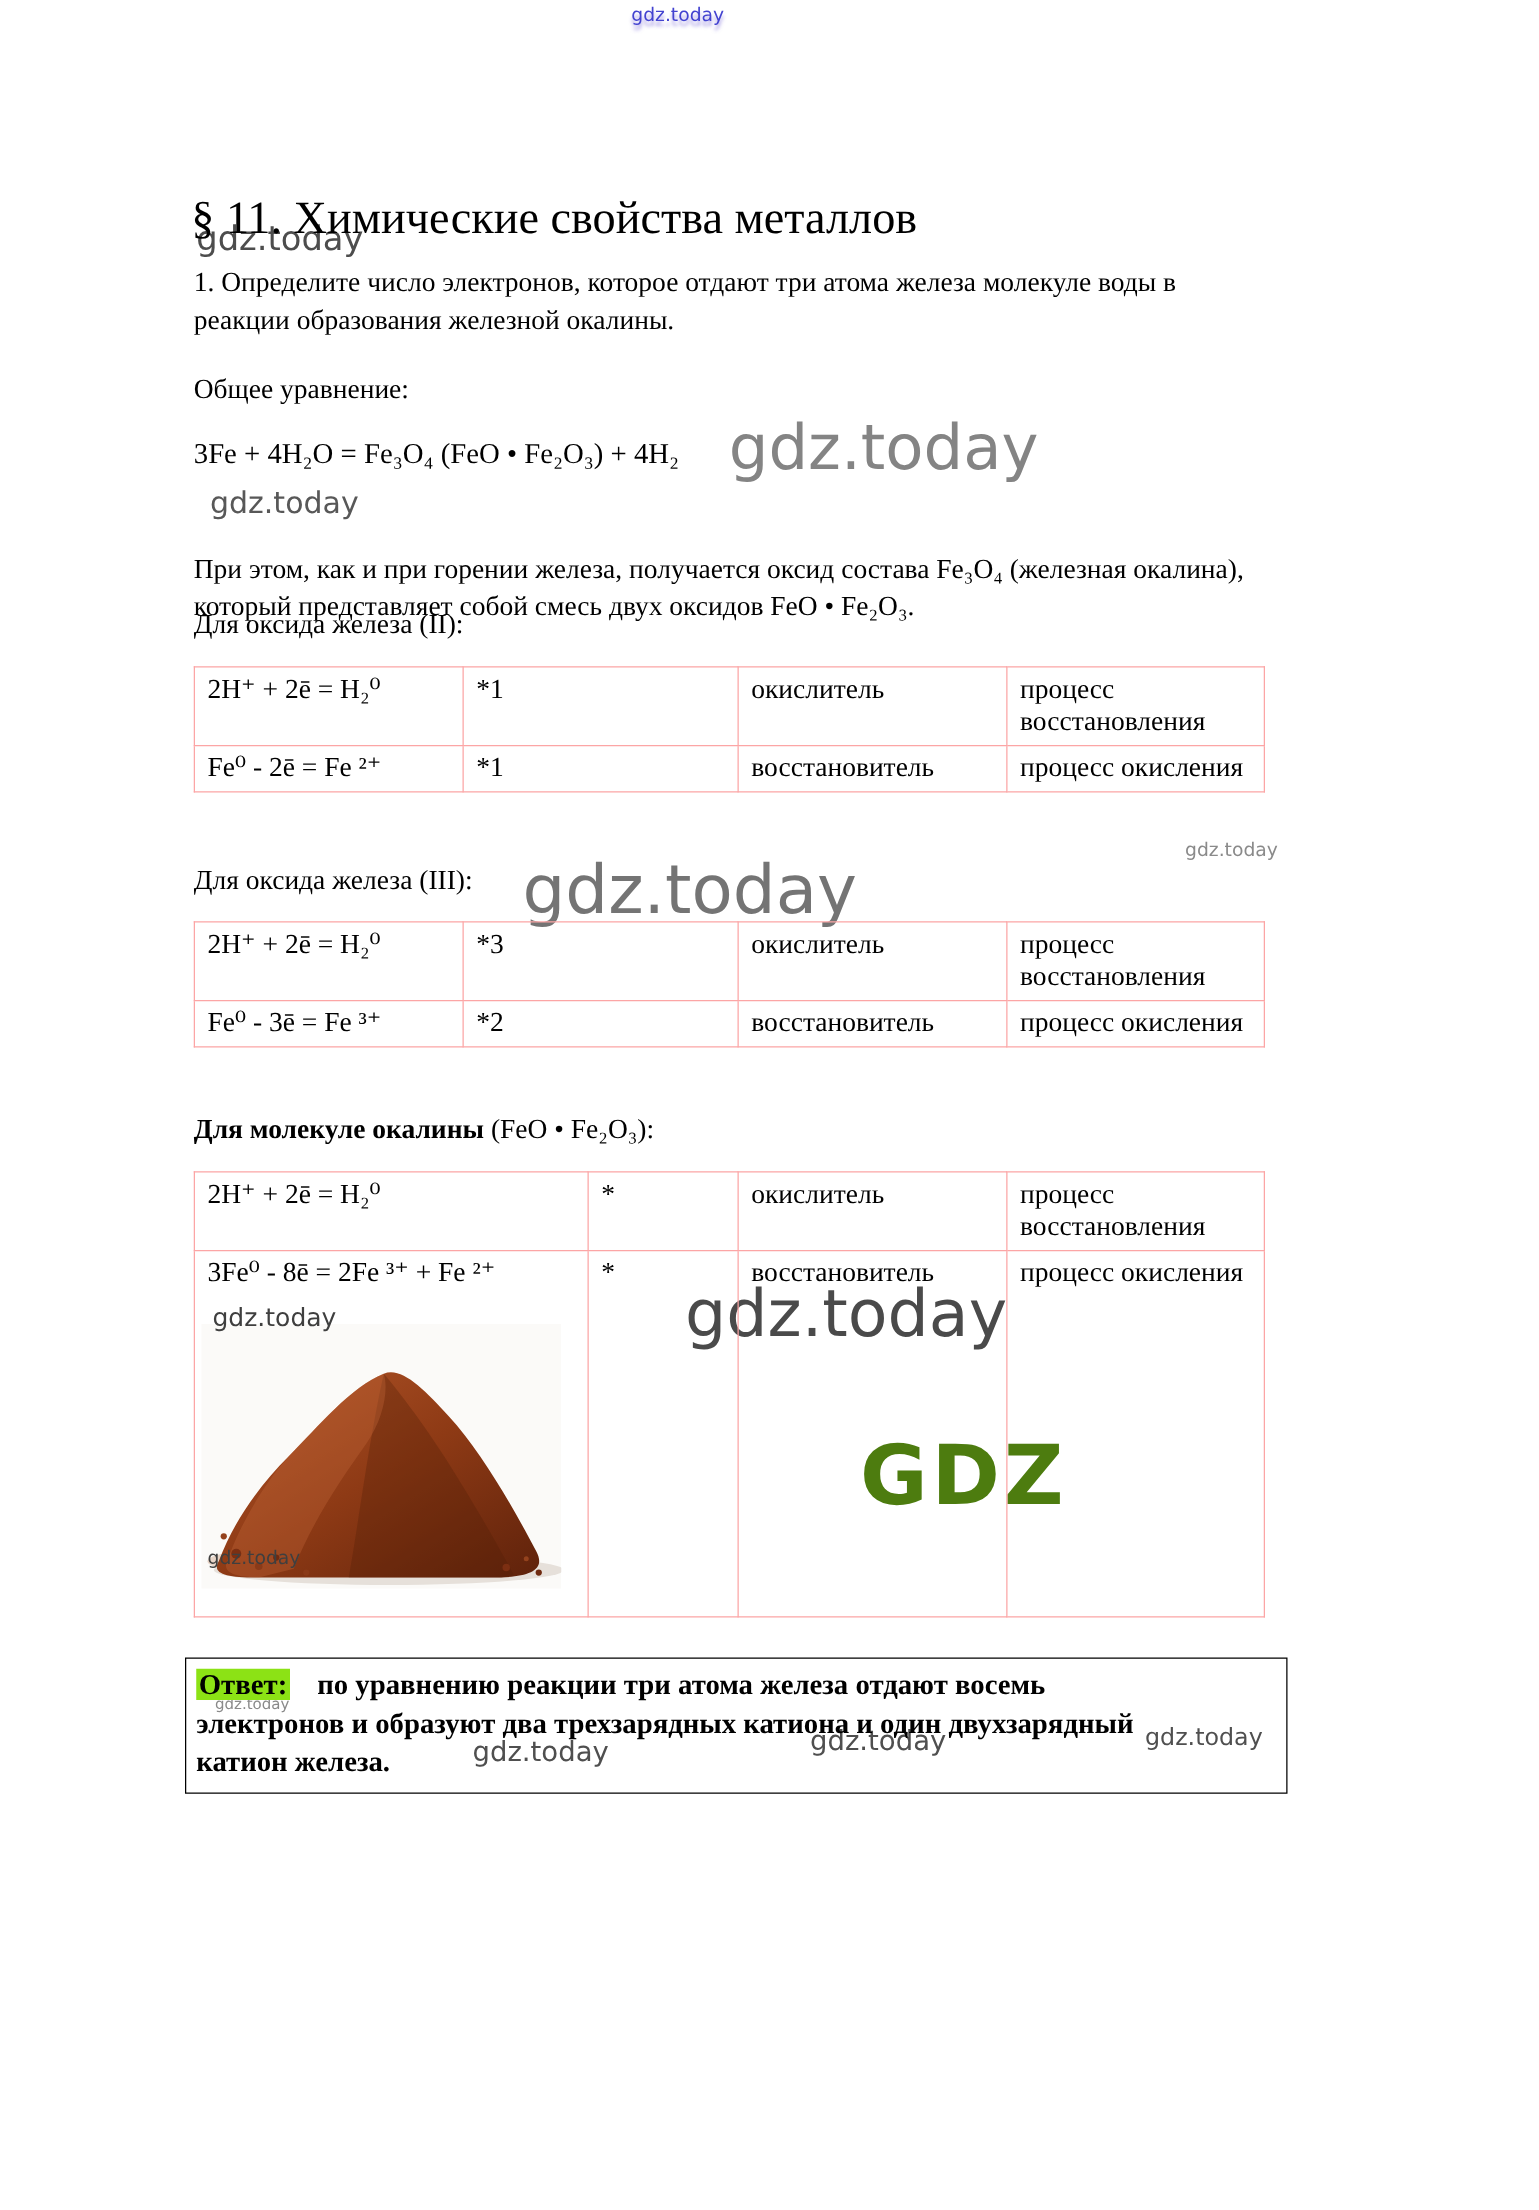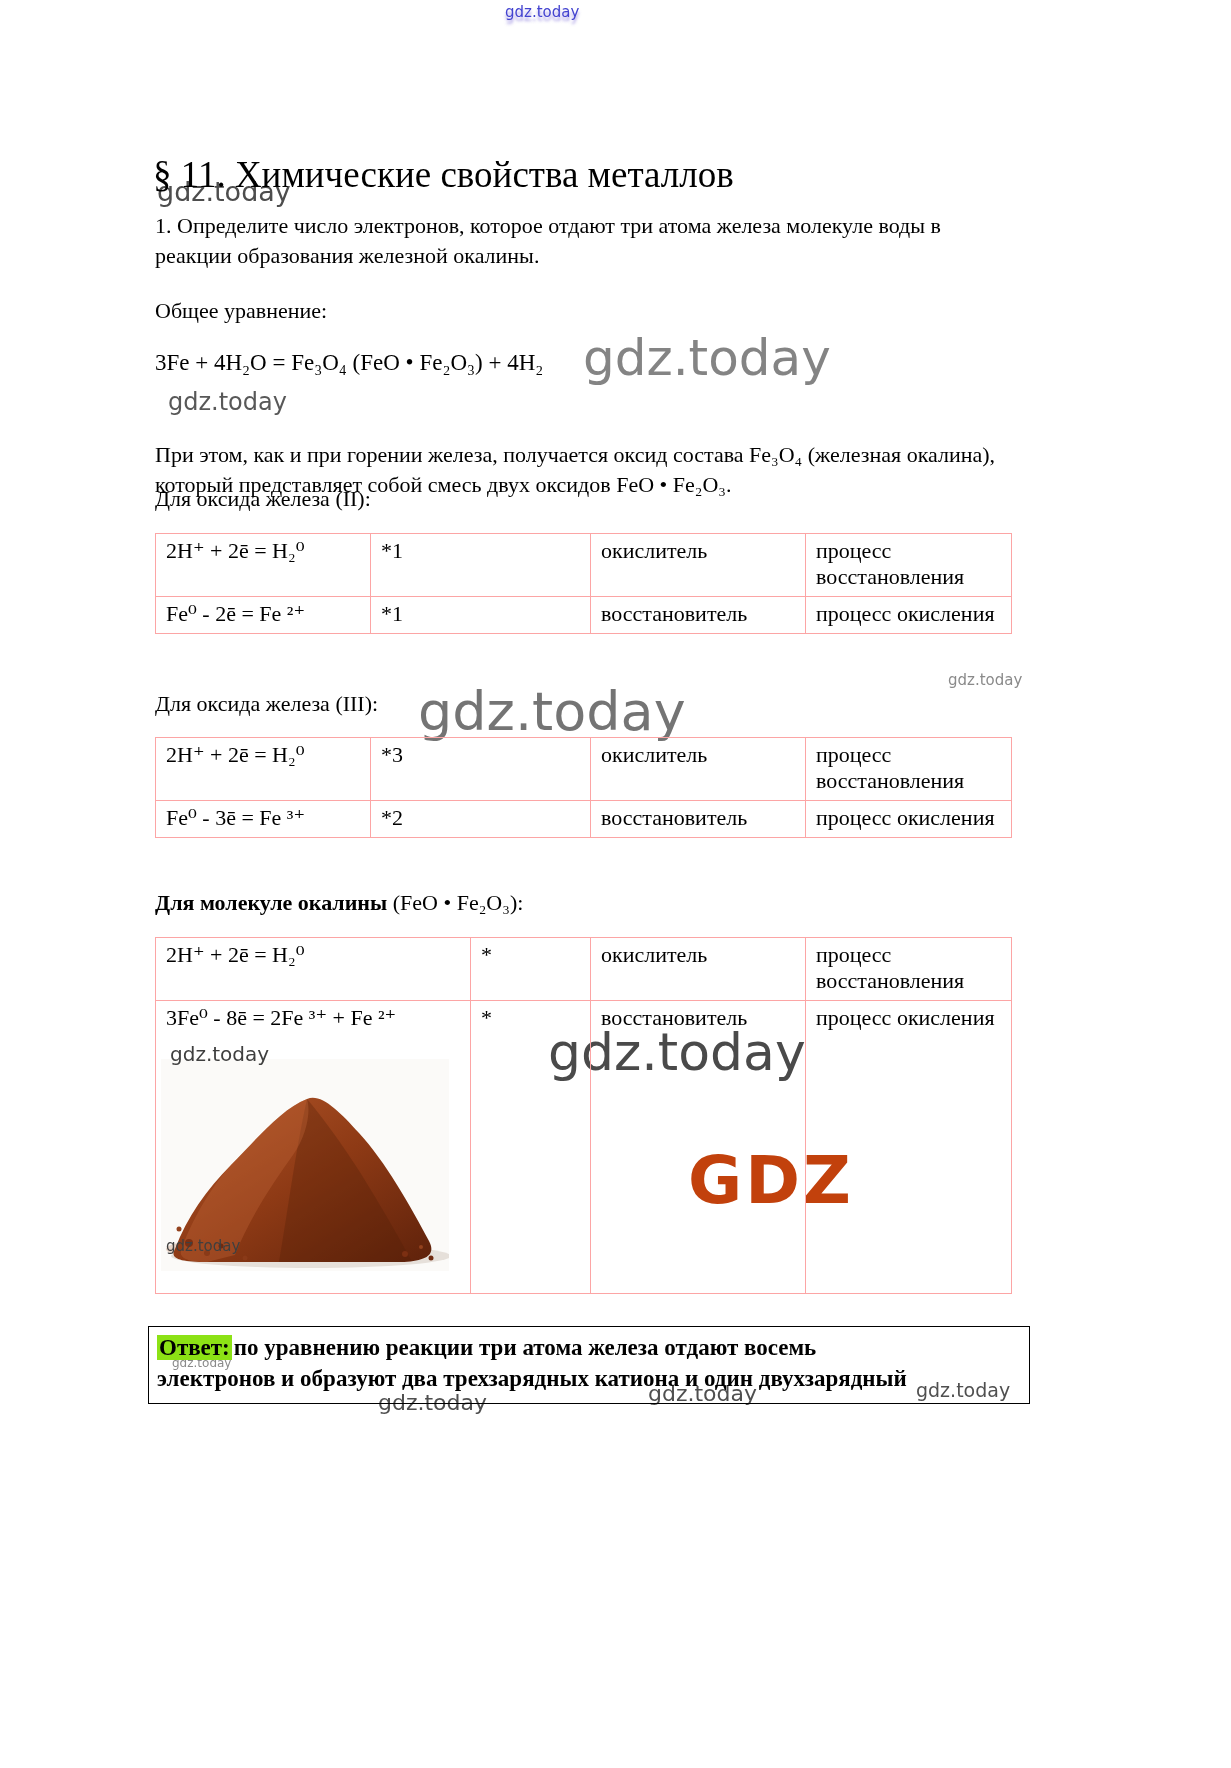--- a/index.html
+++ b/index.html
@@ -8,21 +8,21 @@
 
   
   .wm{position:absolute;font-family:"DejaVu Sans","Liberation Sans",sans-serif;white-space:nowrap;pointer-events:none;}
   .wm-top{top:3px;left:505px;font-size:15px;color:#4343d0;text-shadow:0 4px 3px rgba(100,80,210,.55);}
   .wm-under-title{top:176px;left:157px;font-size:27px;color:#4d4d4d;}
   .wm-eq-large{top:329px;left:583px;font-size:50px;color:#6f6f6f;opacity:.85;}
   .wm-under-eq{top:388px;left:168px;font-size:24px;color:#585858;}
   .wm-small-right{top:671px;left:948px;font-size:15px;color:#8a8a8a;}
   .wm-sec3{top:680px;left:418px;font-size:54px;color:#5c5c5c;opacity:.85;}
   .wm-center{top:1022px;left:548px;font-size:52px;color:#4a4a4a;}
-  .wm-gdz{top:1142px;left:688px;font-size:66px;font-weight:bold;color:#c2410c;letter-spacing:3px;}
+  .wm-gdz{top:1142px;left:688px;font-size:66px;font-weight:bold;color:#4d7c0f;letter-spacing:3px;}
   .wm-ans-tiny{top:1356px;left:172px;font-size:12px;color:#8a8a8a;}
   .wm-ans-left{top:1390px;left:378px;font-size:22px;color:#4f4f4f;}
   .wm-ans-center{top:1381px;left:648px;font-size:22px;color:#4f4f4f;}
   .wm-ans-right{top:1379px;left:916px;font-size:19px;color:#4f4f4f;}
 
   
   .title{position:absolute;top:128px;left:153px;font-size:37px;font-weight:normal;}
   .para{position:absolute;left:155px;width:860px;font-size:22px;line-height:30px;}
   .statement{top:211px;}
   .eq-label{top:296px;}
@@ -39,21 +39,21 @@
   .eqtable td.eq{white-space:nowrap;}
   .t1{top:533px;} .t2{top:737px;} .t3{top:937px;}
   td.tall{height:282px;position:relative;}
   .powder{position:absolute;top:58px;left:5px;width:288px;height:212px;}
   .cellwm{position:absolute;font-family:"DejaVu Sans","Liberation Sans",sans-serif;color:#3f3f3f;white-space:nowrap;}
   .cellwm-top{top:40px;left:14px;font-size:20px;}
   .cellwm-bottom{top:232px;left:10px;font-size:15px;}
 
   .answer{position:absolute;top:1326px;left:148px;width:882px;box-sizing:border-box;border:1px solid #000;
           padding:5px 10px 9px 8px;font-size:23px;line-height:31px;font-weight:bold;}
-  .answer .hl{background:#8CE215;padding:0 2px;margin-right:2px;}
+  .answer .hl{background:#8CE215;padding:0 2px;margin-right:22px;}
 </style>
 </head>
 <body>
 
 <div class="page">
 
   <div class="wm wm-top">gdz.today</div>
   <div class="wm wm-under-title">gdz.today</div>
   <div class="wm wm-eq-large">gdz.today</div>
   <div class="wm wm-under-eq">gdz.today</div>
@@ -173,15 +173,16 @@
         <td>*</td>
         <td>восстановитель</td>
         <td>процесс окисления</td>
       </tr>
     </tbody>
   </table>
 
   <div class="answer">
     <span class="hl">Ответ:</span><span>по уравнению реакции три атома железа отдают восемь</span>
     <div>электронов и образуют два трехзарядных катиона и один двухзарядный</div>
+    <div>катион железа.</div>
   </div>
 
 </div>
 
 </body></html>

